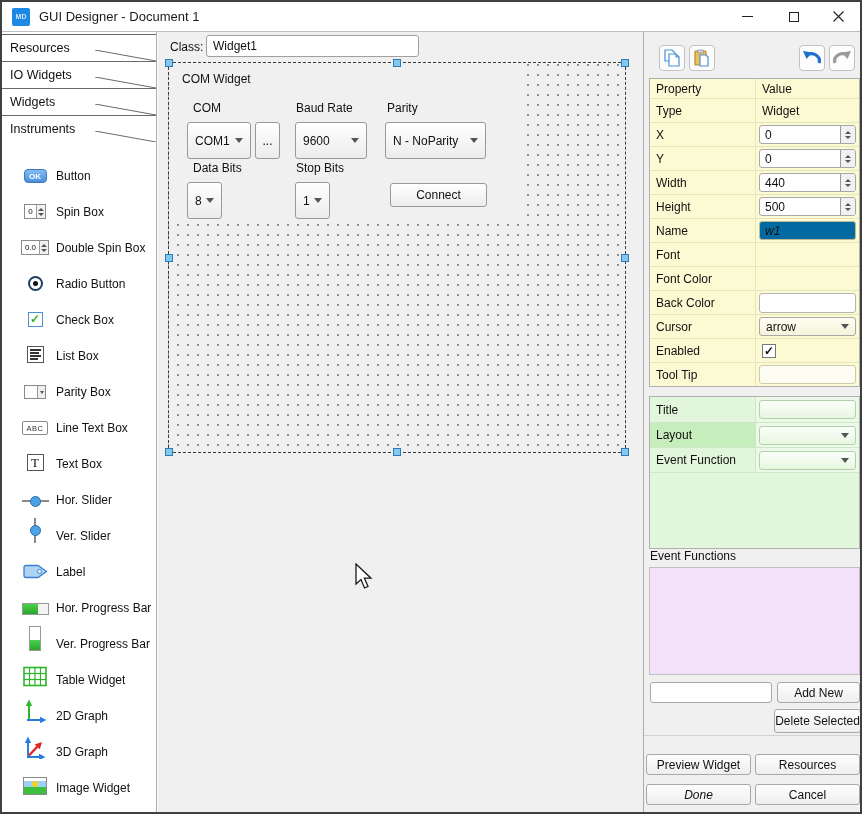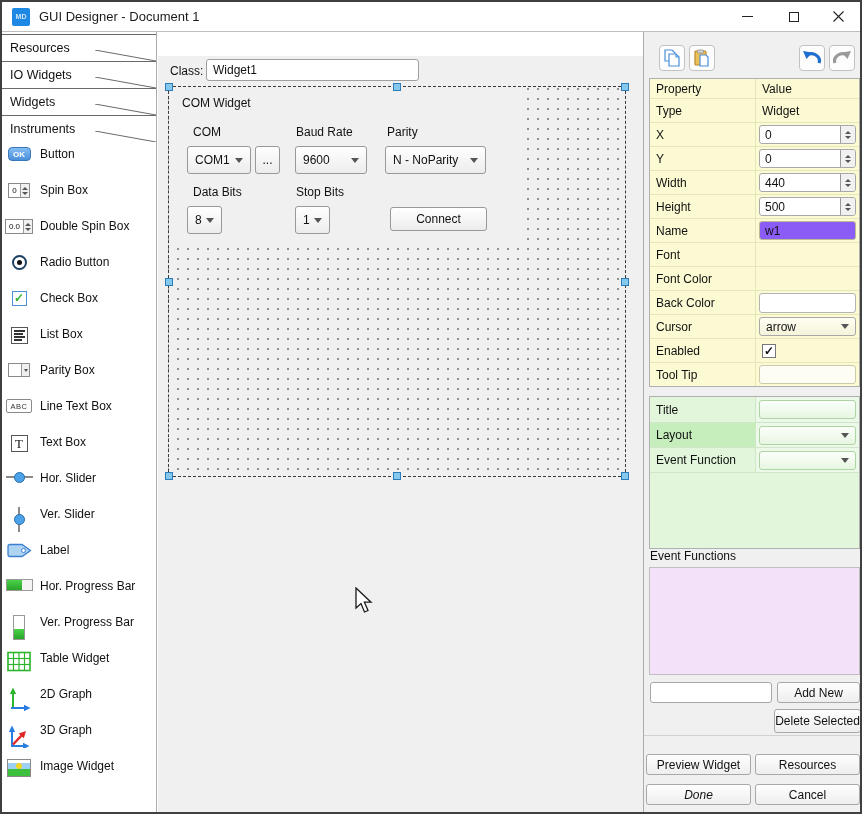--- a/index.html
+++ b/index.html
@@ -12,21 +12,21 @@
   .win-btn{position:absolute;top:0;width:45px;height:29px;display:flex;align-items:center;justify-content:center;}
   #btn-min{left:723px}#btn-max{left:769px}#btn-close{left:814px}
   .glyph-min{width:11px;border-top:1px solid #222;}
   .glyph-max{width:10px;height:10px;border:1px solid #222;}
   
   #sidebar{position:absolute;left:0;top:30px;width:155px;bottom:0;background:#fff;border-right:1px solid #ababab;}
   .tab{position:relative;height:27px;border-top:1px solid #6a6a6a;display:flex;align-items:center;padding-left:8px;font-size:12.5px;cursor:default;}
   .tab:first-child{margin-top:2px;}
   .tab svg{position:absolute;right:0;bottom:0;}
   #widget-list{position:absolute;left:0;top:112px;right:1px;bottom:0;padding-top:3px;}
-  .w-item{height:36px;display:flex;align-items:flex-start;padding-left:2px;}
+  .w-item{height:36px;display:flex;align-items:flex-end;padding-left:18px;}
   .w-icon{width:30px;display:flex;justify-content:center;align-items:center;flex:none;}
   .w-label{margin-left:6px;}
   .ic-btn{width:23px;height:14px;border-radius:4px;background:linear-gradient(#84bdf3,#4a90d9);border:1px solid #3a77b8;color:#fff;font-size:8px;font-weight:bold;display:flex;align-items:center;justify-content:center;}
   .ic-spin{height:15px;background:#fff;border:1px solid #8a8a8a;display:flex;align-items:stretch;font-size:8px;}
   .ic-spin .v{padding:0 3px;display:flex;align-items:center;}
   .spin-col{width:9px;border-left:1px solid #9a9a9a;background:#f1f1f1;display:flex;flex-direction:column;align-items:center;justify-content:center;gap:2px;}
   .tu{width:0;height:0;border-left:3px solid transparent;border-right:3px solid transparent;border-bottom:3px solid #555;}
   .td{width:0;height:0;border-left:3px solid transparent;border-right:3px solid transparent;border-top:3px solid #555;}
   .ic-radio{width:15px;height:15px;border-radius:50%;border:2px solid #1d3f63;background:#fff;display:flex;align-items:center;justify-content:center;}
   .ic-radio i{width:5px;height:5px;border-radius:50%;background:#111;}
@@ -48,49 +48,49 @@
   .ic-vslider .knob{top:7px;left:0.5px;}
   .ic-hprog{width:27px;height:12px;border:1px solid #999;background:#f4f4f4;display:flex;}
   .ic-hprog i{width:60%;background:linear-gradient(#4ad24a,#2aa52a);}
   .ic-vprog{width:12px;height:25px;border:1px solid #999;background:#fff;display:flex;flex-direction:column;justify-content:flex-end;}
   .ic-vprog i{height:45%;background:linear-gradient(#4ad24a,#2aa52a);}
   .ic-img{width:24px;height:18px;border:1px solid #8a8a8a;background:#fff;position:relative;overflow:hidden;}
   .ic-img .sky{position:absolute;left:0;right:0;top:3px;height:8px;background:#9dd0f2;}
   .ic-img .grass{position:absolute;left:0;right:0;bottom:0;height:7px;background:#3cbf3c;}
   .ic-img .sun{position:absolute;left:8px;top:3px;width:6px;height:6px;border-radius:50%;background:#f5d327;}
   
-  #canvas{position:absolute;left:156px;top:30px;width:485px;bottom:0;background:#f0f0f0;margin-top:24px;}
+  #canvas{position:absolute;left:156px;top:30px;width:485px;bottom:0;background:#f0f0f0;}
   #class-label{position:absolute;left:12px;top:8px;}
   #class-input{position:absolute;left:48px;top:3px;width:213px;height:22px;border:1px solid #a0a0a0;border-radius:3px;background:#fff;padding:0 6px;font-size:12px;color:#111;}
   #design-widget{position:absolute;left:10px;top:30px;width:458px;height:391px;border:1px dashed #3a3a3a;background-color:#f0f0f0;background-image:radial-gradient(#8f8f8f 1px,transparent 1.2px);background-size:10px 10px;background-position:4px 7px;}
   #group-box{position:absolute;left:0;top:0;width:355px;height:157px;background:#f0f0f0;}
   #group-title{position:absolute;left:13px;top:9px;}
   .cv-label{position:absolute;font-size:12px;color:#111;}
-  .cv-combo,.cv-btn{position:absolute;height:28px;border:1px solid #999;border-radius:3px;background:linear-gradient(#ffffff,#ececec);display:flex;align-items:center;padding:0 7px;color:#111;}
+  .cv-combo,.cv-btn{position:absolute;height:37px;border:1px solid #999;border-radius:3px;background:linear-gradient(#ffffff,#ececec);display:flex;align-items:center;padding:0 7px;color:#111;}
   .cv-combo .arr{margin-left:auto;border-left:4px solid transparent;border-right:4px solid transparent;border-top:5px solid #555;}
   .cv-btn{justify-content:center;padding:0;}
   .h{position:absolute;width:8px;height:8px;background:#85c8ee;border:1px solid #2b7cb8;z-index:5;}
   .h.tl{left:-4px;top:-4px}.h.tm{left:calc(50% - 4px);top:-4px}.h.tr{right:-4px;top:-4px}
   .h.ml{left:-4px;top:calc(50% - 4px)}.h.mr{right:-4px;top:calc(50% - 4px)}
   .h.bl{left:-4px;bottom:-4px}.h.bm{left:calc(50% - 4px);bottom:-4px}.h.br{right:-4px;bottom:-4px}
   #mouse-cursor{position:absolute;left:197px;top:531px;z-index:9;}
   
   #inspector{position:absolute;left:641px;top:30px;right:0;bottom:0;background:#f0f0f0;border-left:1px solid #ababab;}
   .tool-btn{position:absolute;top:13px;width:26px;height:26px;background:#fdfdfd;border:1px solid #c2c2c2;border-radius:4px;display:flex;align-items:center;justify-content:center;}
   #prop-table{position:absolute;left:5px;top:46px;width:211px;border:1px solid #b0b0b0;background:#fbfad3;}
   .prow{display:flex;height:24px;border-top:1px solid #e7e5ba;}
   .prow.hdr{height:19px;border-top:none;}
   .pcell{width:106px;padding:0 6px;display:flex;align-items:center;border-right:1px solid #e7e5ba;}
   .vcell{flex:1;display:flex;align-items:center;padding:0 3px;min-width:0;}
   .pv-text{padding-left:3px;}
   .pv-spin{display:flex;align-items:stretch;height:19px;flex:1;background:#fff;border:1px solid #a8a8a8;border-radius:3px;overflow:hidden;}
   .pv-spin .v{flex:1;display:flex;align-items:center;padding-left:5px;}
   .pv-spin .spin-col{width:15px;gap:2px;}
   .pv-input{height:19px;flex:1;border-radius:3px;display:flex;align-items:center;padding-left:5px;}
-  .pv-input.yellow{border:1px solid #bdbb92;background:#8b5cf6;}
+  .pv-input.yellow{border:1px solid #bdbb92;background:#0369a1;font-style:italic;}
   .pv-input.light{border:1px solid #cdcbab;background:#fefdf4;}
   .pv-swatch{height:20px;flex:1;border:1px solid #b5b5b5;border-radius:3px;background:#fff;}
   .pv-combo{height:19px;flex:1;border:1px solid #a8a8a8;border-radius:3px;background:linear-gradient(#fffef2,#f5f3da);display:flex;align-items:center;padding:0 6px;}
   .pv-combo .arr,.gv-combo .arr{margin-left:auto;border-left:4px solid transparent;border-right:4px solid transparent;border-top:5px solid #555;}
   .pv-check{width:14px;height:14px;border:1px solid #777;background:#fff;margin-left:3px;font-size:12px;font-weight:bold;line-height:12px;text-align:center;color:#111;}
   #green-table{position:absolute;left:5px;top:364px;width:211px;border:1px solid #b0b0b0;background:#e2f6db;}
   .grow{display:flex;height:25px;border-top:1px solid #cfe7c8;}
   .grow:first-child{border-top:none;}
   .gcell{width:106px;padding:0 6px;display:flex;align-items:center;border-right:1px solid #cfe7c8;background:#e2f6db;}
   .gcell.hl{background:#c6edbc;text-align:right;}

